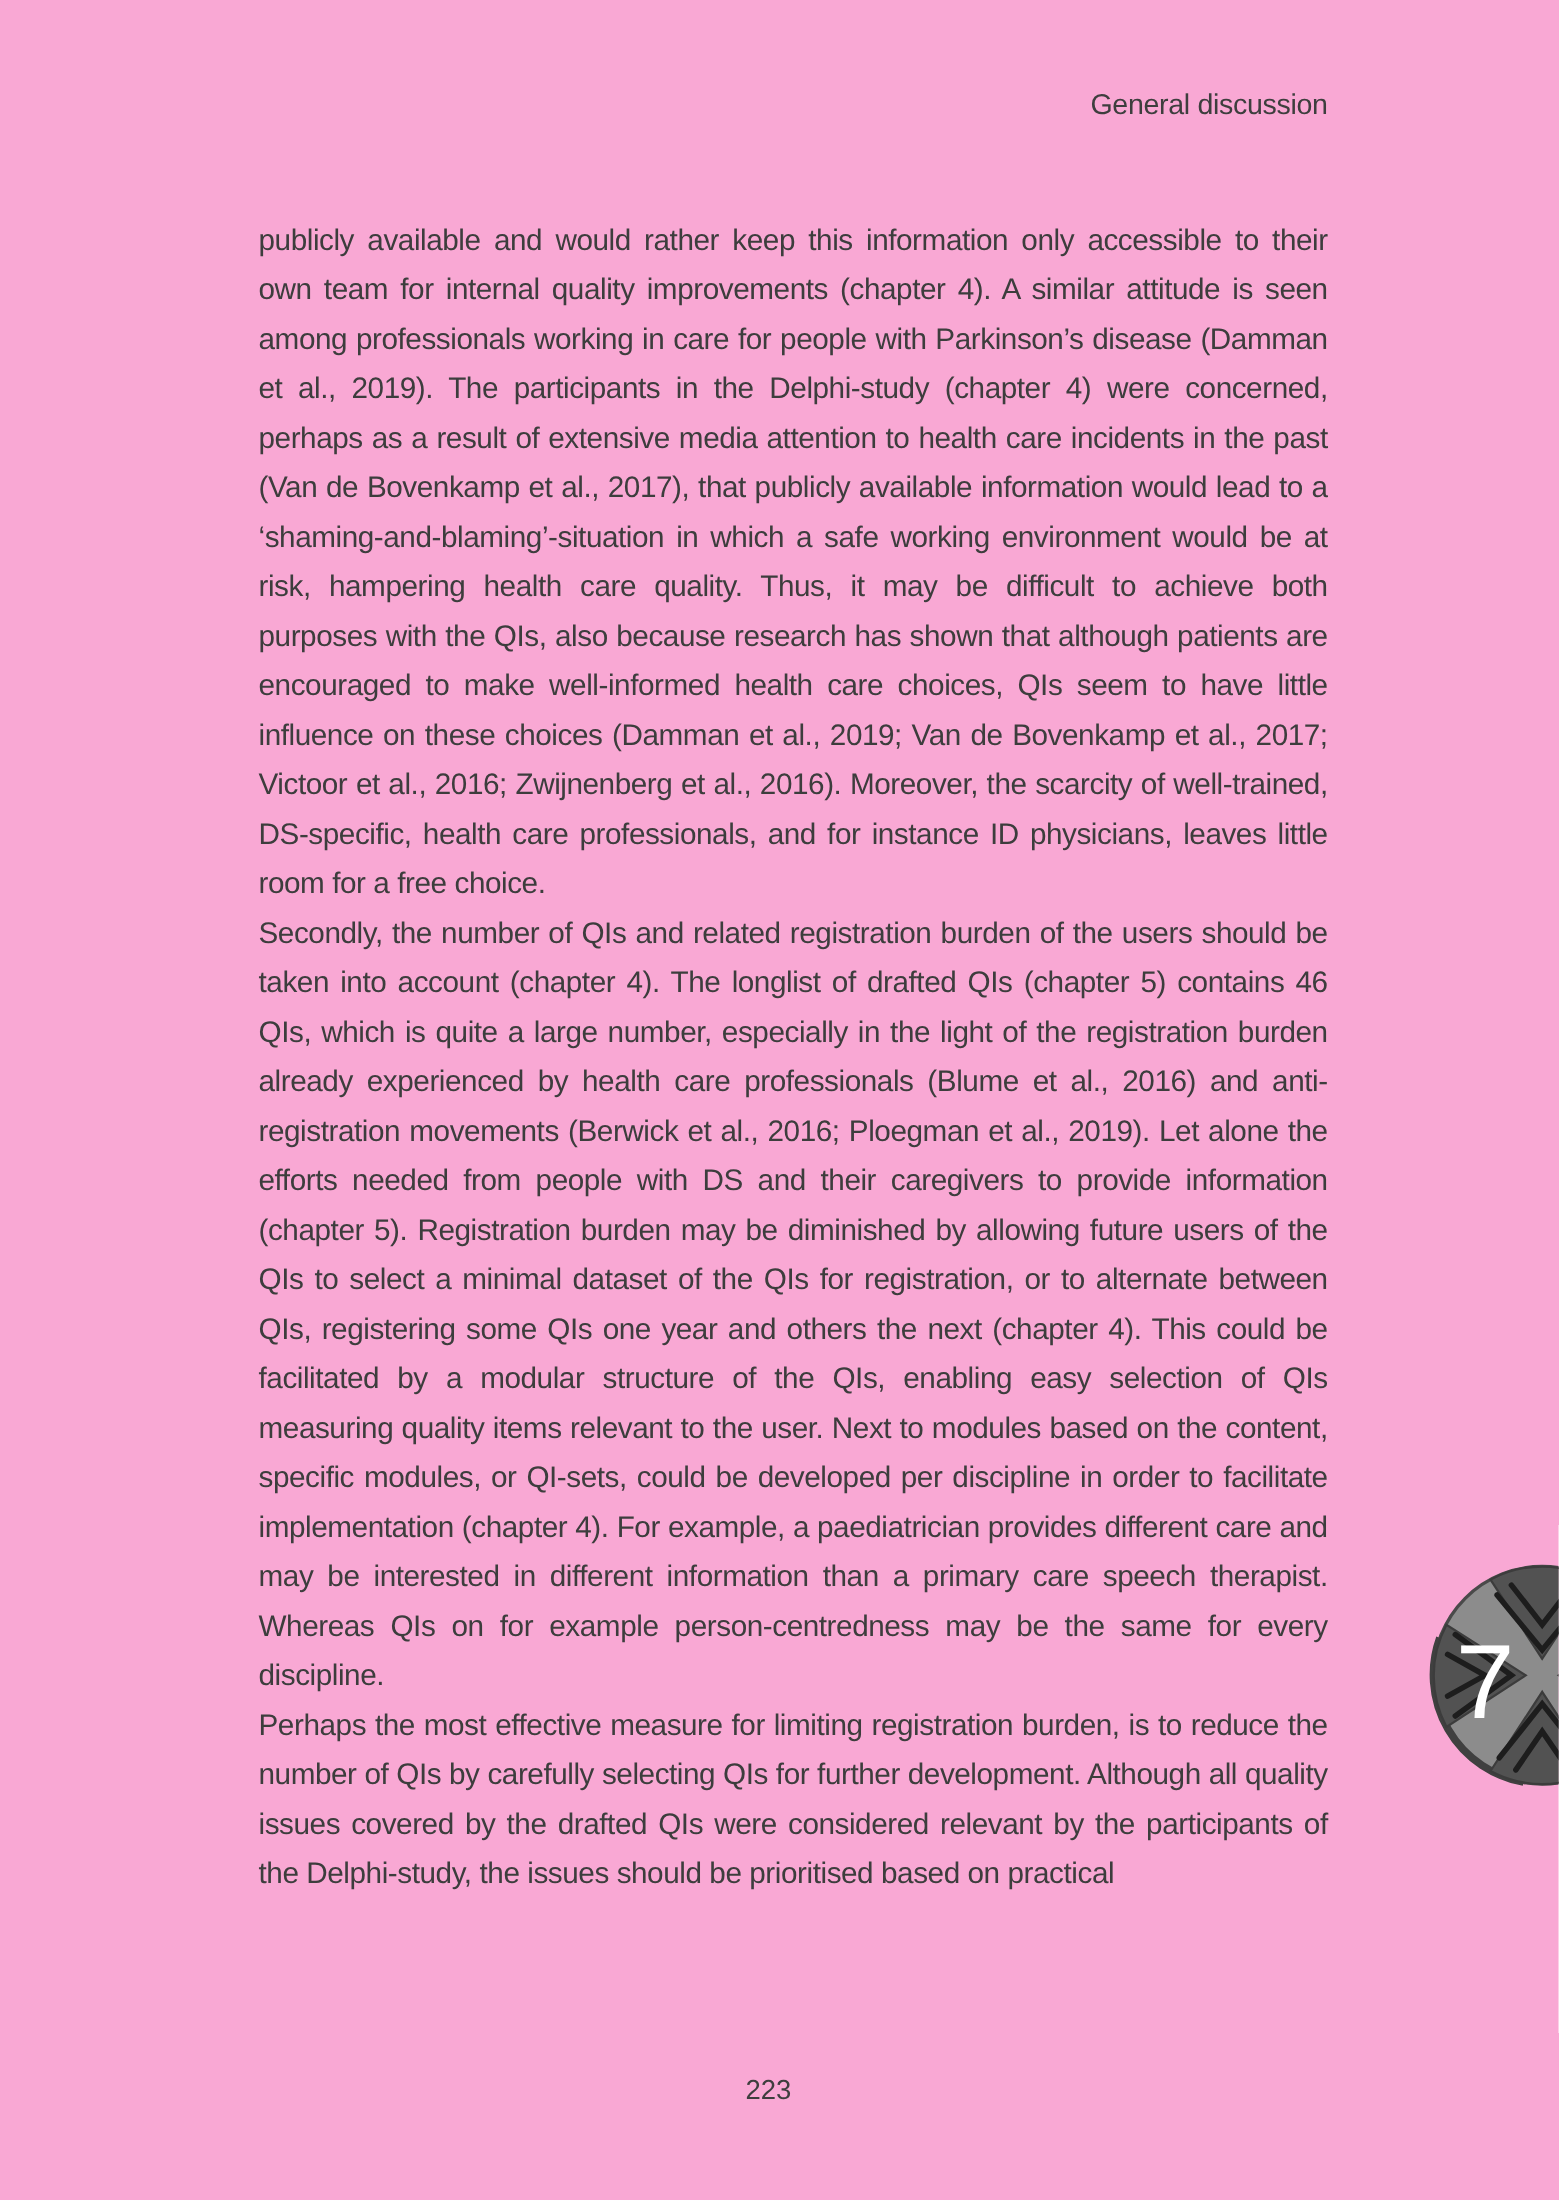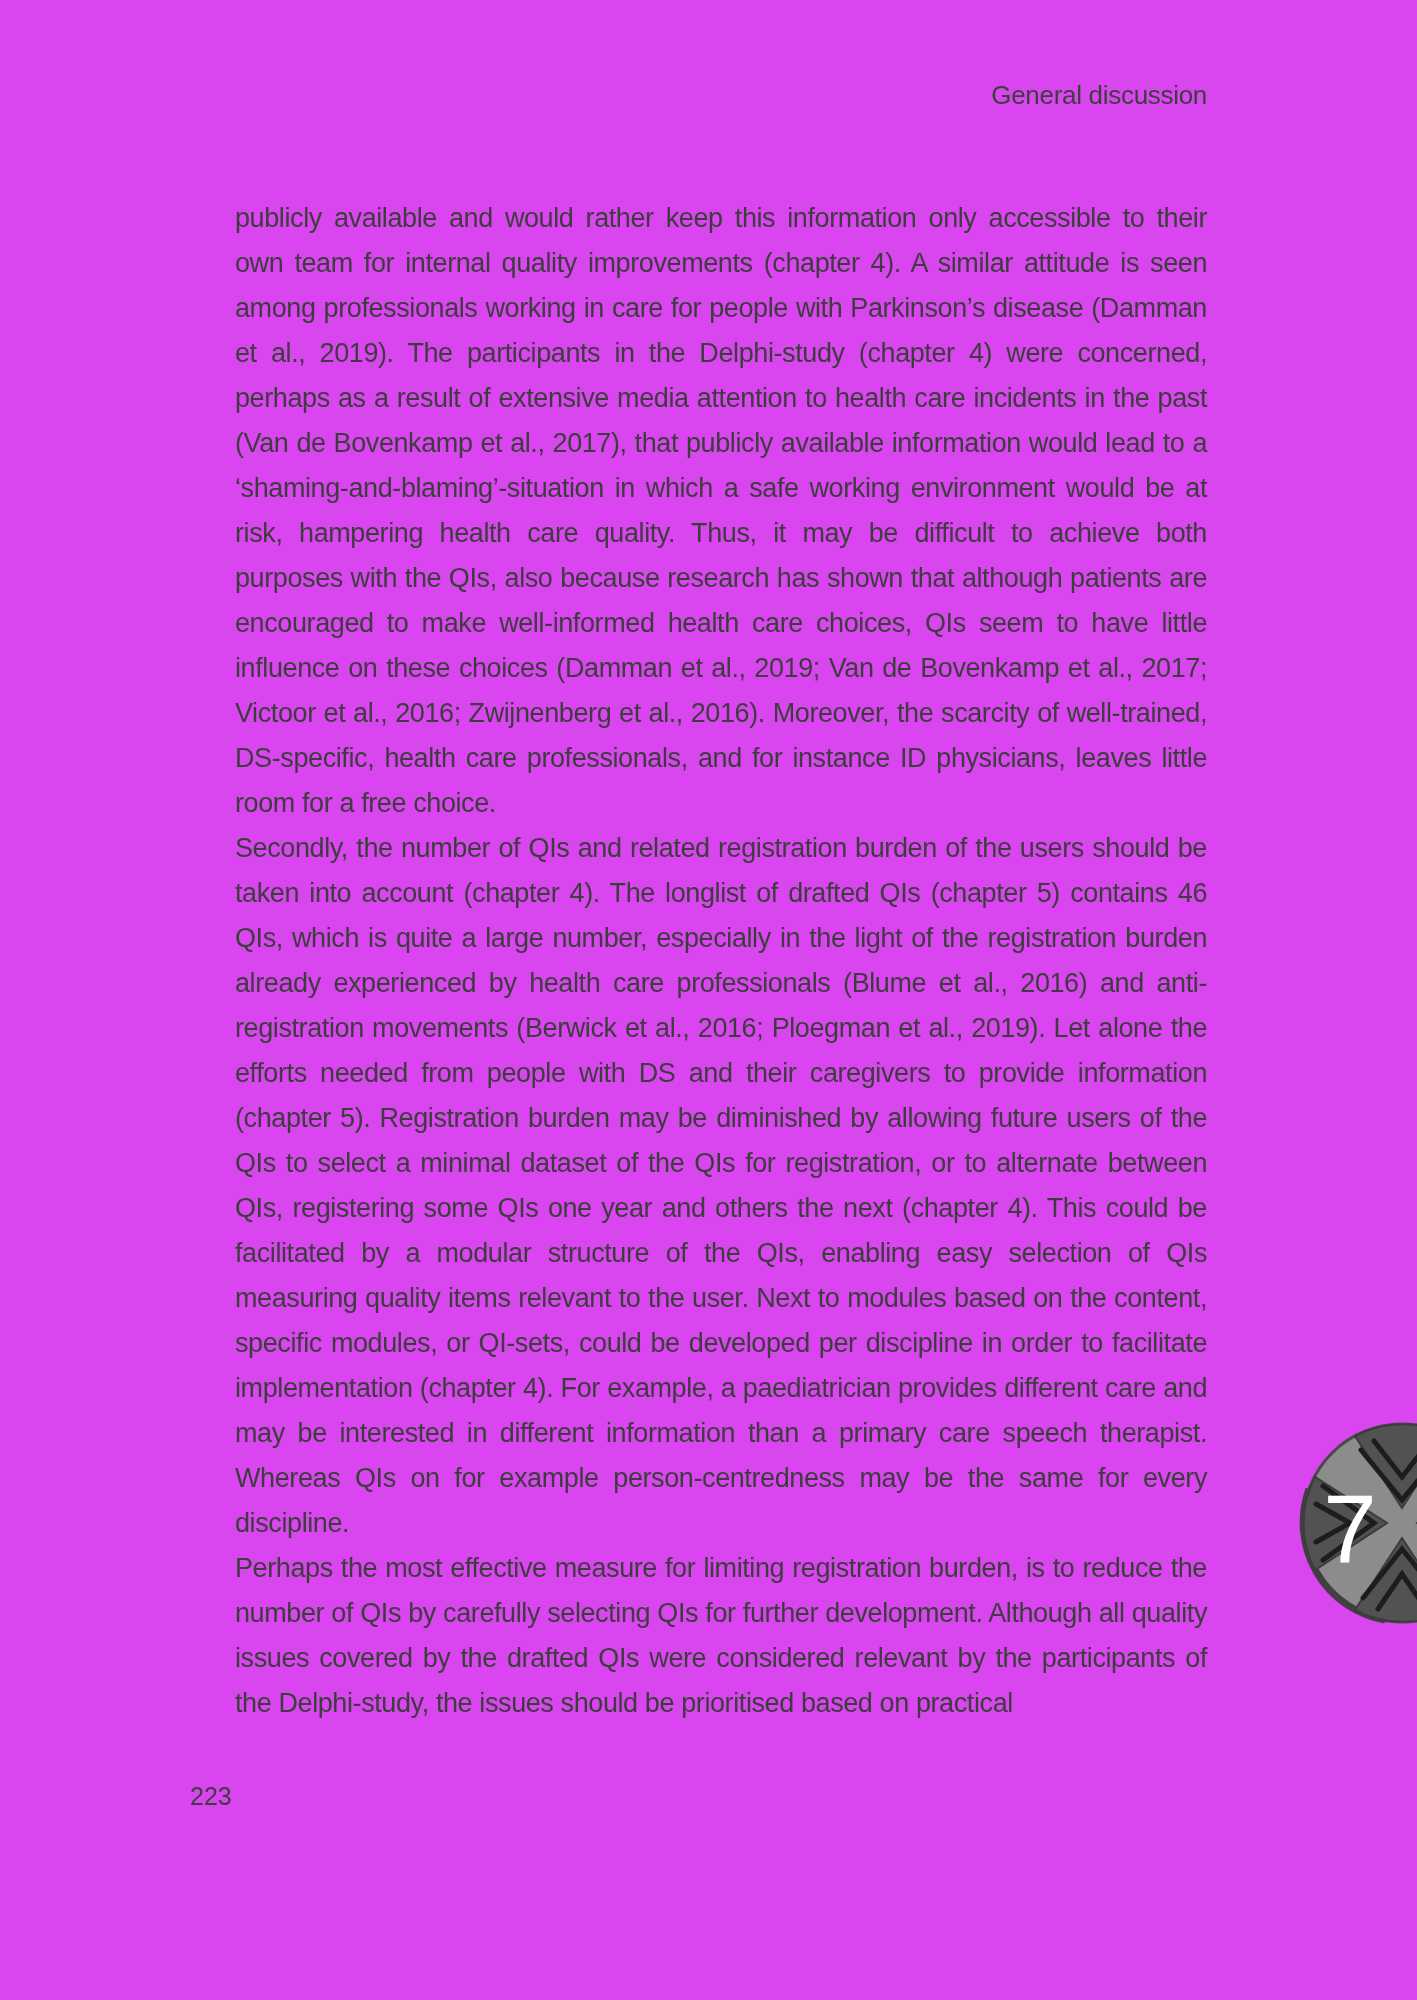--- a/index.html
+++ b/index.html
@@ -1,21 +1,21 @@
 <!DOCTYPE html>
 <html><head>
 <meta charset="utf-8">
 <style>
   * { margin: 0; padding: 0; box-sizing: border-box; }
   html, body { background: #ffffff; }
   .page {
     position: relative;
     width: 1417px;
     height: 2000px;
-    background: #d946ef;
+    background: #f9a8d4;
     overflow: hidden;
     font-family: "Liberation Sans", sans-serif;
     color: #3d3d3d;
   }
   .running-header {
     position: absolute;
     left: 190px;
     top: 80px;
     width: 1017px;
     text-align: right;
@@ -42,23 +42,23 @@
     line-height: 45px;
     font-weight: bold;
     font-style: italic;
     letter-spacing: -0.5px;
     margin-top: 30px;
     color: #3a3a3a;
   }
   .page-number {
     position: absolute;
     left: 190px;
-    top: 1782px;
+    top: 1886px;
     width: 1017px;
-    text-align: left;
+    text-align: center;
     font-size: 25px;
     color: #3e3e3e;
   }
   .chapter-badge {
     position: absolute;
     left: 1299px;
     top: 1420px;
     width: 206px;
     height: 206px;
   }

